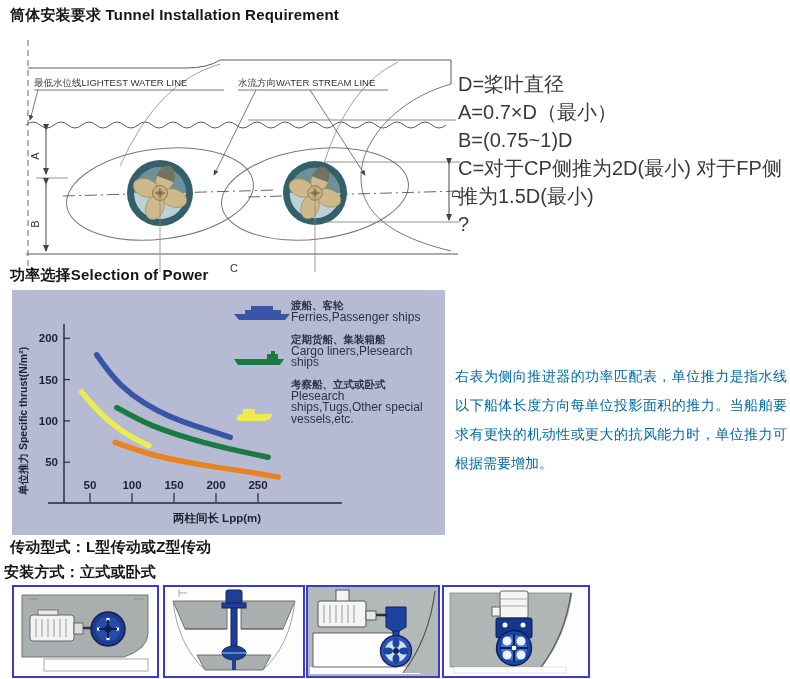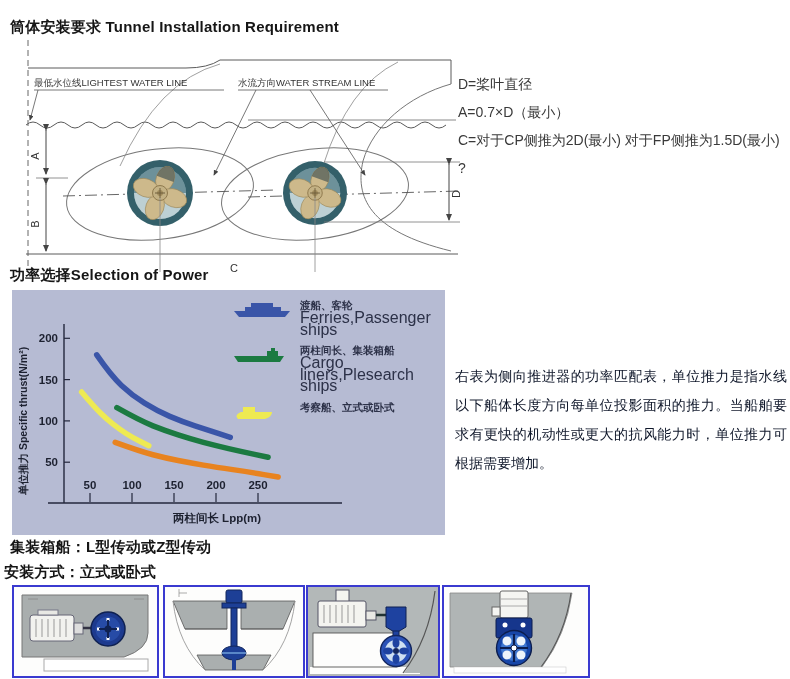--- a/index.html
+++ b/index.html
@@ -4,36 +4,36 @@
 <style>
   html,body{margin:0;padding:0}
   body{
     width:790px;height:679px;position:relative;overflow:hidden;
     background:#ffffff;color:#222;
     font-family:"Liberation Sans","DejaVu Sans",sans-serif;
   }
   .abs{position:absolute}
   .hd{font-weight:bold;font-size:15px;color:#161616;letter-spacing:.2px;white-space:nowrap}
   #spec-list{left:458px;top:70px;width:328px}
-  .spec-line{font-size:14px;line-height:28px;color:#3a3a3a}
-  #power-note{left:455px;top:362px;width:332px;font-size:14px;line-height:29px;color:#0f172a;text-align:justify}
+  .spec-line{font-size:20px;line-height:28px;color:#3a3a3a}
+  #power-note{left:455px;top:362px;width:332px;font-size:14px;line-height:29px;color:#0369a1;text-align:justify}
   #chart-wrap{left:12px;top:290px;width:433px;height:245px;background:#b6bbd3;overflow:hidden}
   #chart-svg{position:absolute;left:0;top:0}
   #chart-legend{position:absolute;left:221px;top:9px;width:208px}
-  .lg-entry{display:flex;gap:9px;margin-bottom:9px;align-items:flex-start}
+  .lg-entry{display:flex;margin-bottom:9px;align-items:flex-end}
   .lg-icon{flex:0 0 58px;margin-top:2px}
   .lg-zh{font-size:10.5px;font-weight:bold;color:#2c3148;line-height:13px;white-space:nowrap}
-  .lg-en{font-size:16px;color:#2c3148;line-height:11.5px;max-width:138px}
+  .lg-en{font-size:12px;color:#2c3148;line-height:11.5px;max-width:138px}
   .fig{position:absolute;top:585px;height:89px;border:2px solid #3a3ad0;background:#fff}
   svg text{font-family:"Liberation Sans","DejaVu Sans",sans-serif}
 </style>
 </head>
 <body>
 
-<div class="abs hd" style="left:10px;top:18px">筒体安装要求 Tunnel Installation Requirement</div>
+<div class="abs hd" style="left:10px;top:6px">筒体安装要求 Tunnel Installation Requirement</div>
 
 <div class="abs" style="left:8px;top:26px;width:460px;height:246px">
 <svg width="460" height="246" viewBox="0 0 460 246">
   <defs>
     <marker id="ah" markerWidth="8" markerHeight="8" refX="6" refY="3" orient="auto">
       <path d="M0,0 L7,3 L0,6 z" fill="#444"></path>
     </marker>
     <g id="thr">
       <circle r="33" fill="#34606a"></circle>
       <circle r="26" fill="#9dbac2"></circle>
@@ -100,20 +100,21 @@
   <line x1="152" y1="172" x2="152" y2="257" stroke="#888" stroke-width="0.8"></line>
   <line x1="307" y1="172" x2="307" y2="257" stroke="#888" stroke-width="0.8"></line>
   <line x1="152" y1="250" x2="307" y2="250" stroke="#444" stroke-width="1" marker-start="url(#ah)" marker-end="url(#ah)"></line>
   <text x="226" y="246" font-size="11" fill="#333" text-anchor="middle">C</text>
 </svg>
 </div>
 
 <div class="abs" id="spec-list">
   <div class="spec-line">D=桨叶直径</div>
   <div class="spec-line">A=0.7×D（最小）</div>
+  <div class="spec-line">B=(0.75~1)D</div>
   <div class="spec-line">C=对于CP侧推为2D(最小) 对于FP侧推为1.5D(最小)</div>
   <div class="spec-line">?</div>
 </div>
 
 <div class="abs hd" style="left:10px;top:266px">功率选择Selection of Power</div>
 
 <div class="abs" id="chart-wrap">
   <svg id="chart-svg" width="433" height="245">
       <g stroke="#23273c" stroke-width="1.4">
         <line x1="52" y1="34" x2="52" y2="213"></line>
@@ -156,39 +157,40 @@
           <span class="lg-en" style="display:block">Ferries,Passenger ships</span>
         </span>
       </div>
       <div class="lg-entry">
         <span class="lg-icon"><svg width="58" height="16" viewBox="0 0 58 16" fill="#1b7a41">
             <path d="M1,10 h50 l-4,6 H5 z"></path>
             <rect x="34" y="5" width="11" height="5"></rect>
             <rect x="38" y="2" width="4" height="3"></rect>
           </svg></span>
         <span class="lg-text">
-          <span class="lg-zh" style="display:block">两柱间长、集装箱船</span>
+          <span class="lg-zh" style="display:block">定期货船、集装箱船</span>
           <span class="lg-en" style="display:block">Cargo liners,Plesearch ships</span>
         </span>
       </div>
       <div class="lg-entry">
         <span class="lg-icon"><svg width="58" height="16" viewBox="0 0 58 16" fill="#eeea52">
             <path d="M8,9 q-7,3 -3,7 h27 q7,-2 7,-7 z"></path>
             <rect x="10" y="4" width="12" height="5"></rect>
           </svg></span>
         <span class="lg-text">
           <span class="lg-zh" style="display:block">考察船、立式或卧式</span>
+          <span class="lg-en" style="display:block">Plesearch ships,Tugs,Other special vessels,etc.</span>
         </span>
       </div>
     </div>
 </div>
 
 <div class="abs" id="power-note">右表为侧向推进器的功率匹配表，单位推力是指水线以下船体长度方向每单位投影面积的推力。当船舶要求有更快的机动性或更大的抗风能力时，单位推力可根据需要增加。</div>
 
-<div class="abs hd" style="left:10px;top:538px">集装箱船：L型传动或Z型传动</div>
+<div class="abs hd" style="left:10px;top:538px">传动型式：L型传动或Z型传动</div>
 <div class="abs hd" style="left:4px;top:563px">安装方式：立式或卧式</div>
 
 <div class="fig" style="left:12px;width:143px">
   <svg width="143" height="89" viewBox="0 0 143 89">
     <rect x="0" y="0" width="143" height="89" fill="#fdfdfc"></rect>
     <path d="M8,8 H134 V46 Q134,62 110,70 L8,70 Z" fill="#a9aeae" stroke="#777"></path>
     <rect x="30" y="72" width="104" height="12" fill="#fff" stroke="#aaa"></rect>
     <rect x="16" y="28" width="44" height="26" rx="3" fill="#f2f2ef" stroke="#667"></rect>
     <path d="M22,32 V50 M28,32 V50 M34,32 V50 M40,32 V50 M46,32 V50 M52,32 V50" stroke="#999" stroke-width="1"></path>
     <rect x="24" y="23" width="20" height="5" fill="#e8e8e4" stroke="#778"></rect>

